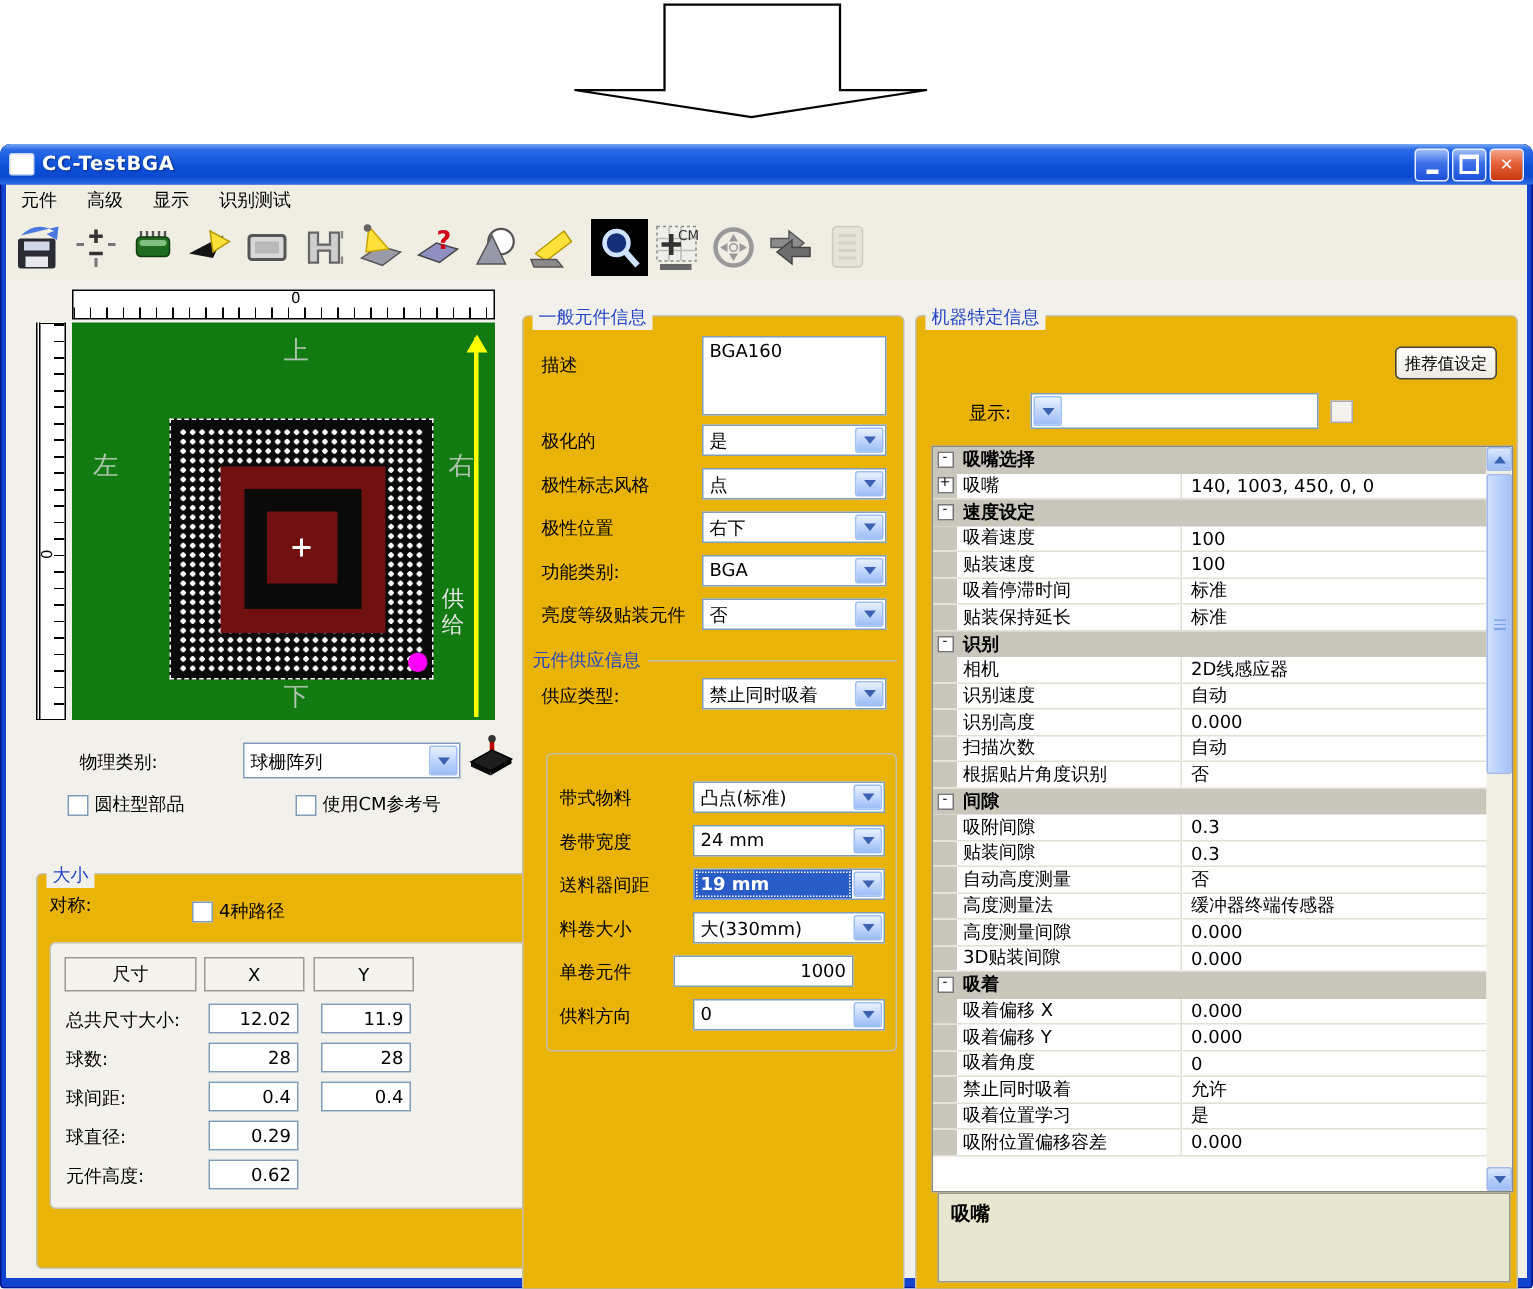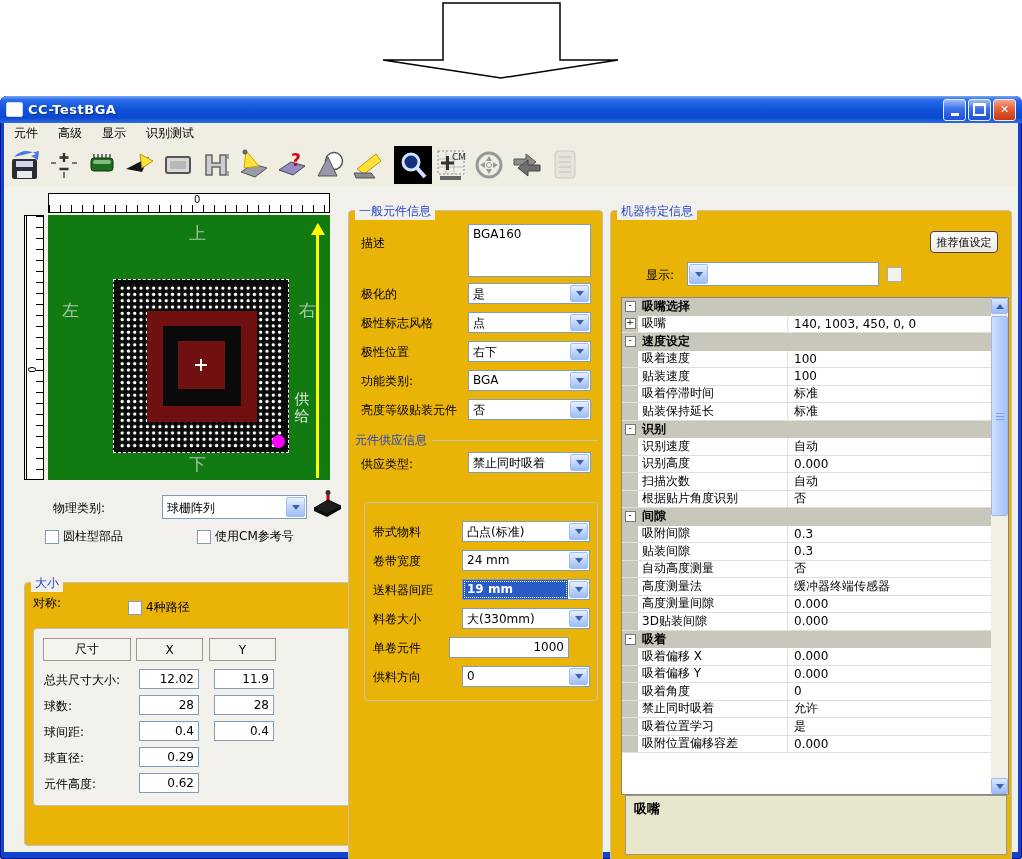--- a/index.html
+++ b/index.html
@@ -452,20 +452,25 @@
               <div class="val">标准</div>
             </div>
             <div class="g-row cat">
               <div class="gut">
                 <div class="exp">-</div>
               </div>
               <div class="name">识别</div>
             </div>
             <div class="g-row item">
               <div class="gut"></div>
+              <div class="name">相机</div>
+              <div class="val">2D线感应器</div>
+            </div>
+            <div class="g-row item">
+              <div class="gut"></div>
               <div class="name">识别速度</div>
               <div class="val">自动</div>
             </div>
             <div class="g-row item">
               <div class="gut"></div>
               <div class="name">识别高度</div>
               <div class="val">0.000</div>
             </div>
             <div class="g-row item">
               <div class="gut"></div>

